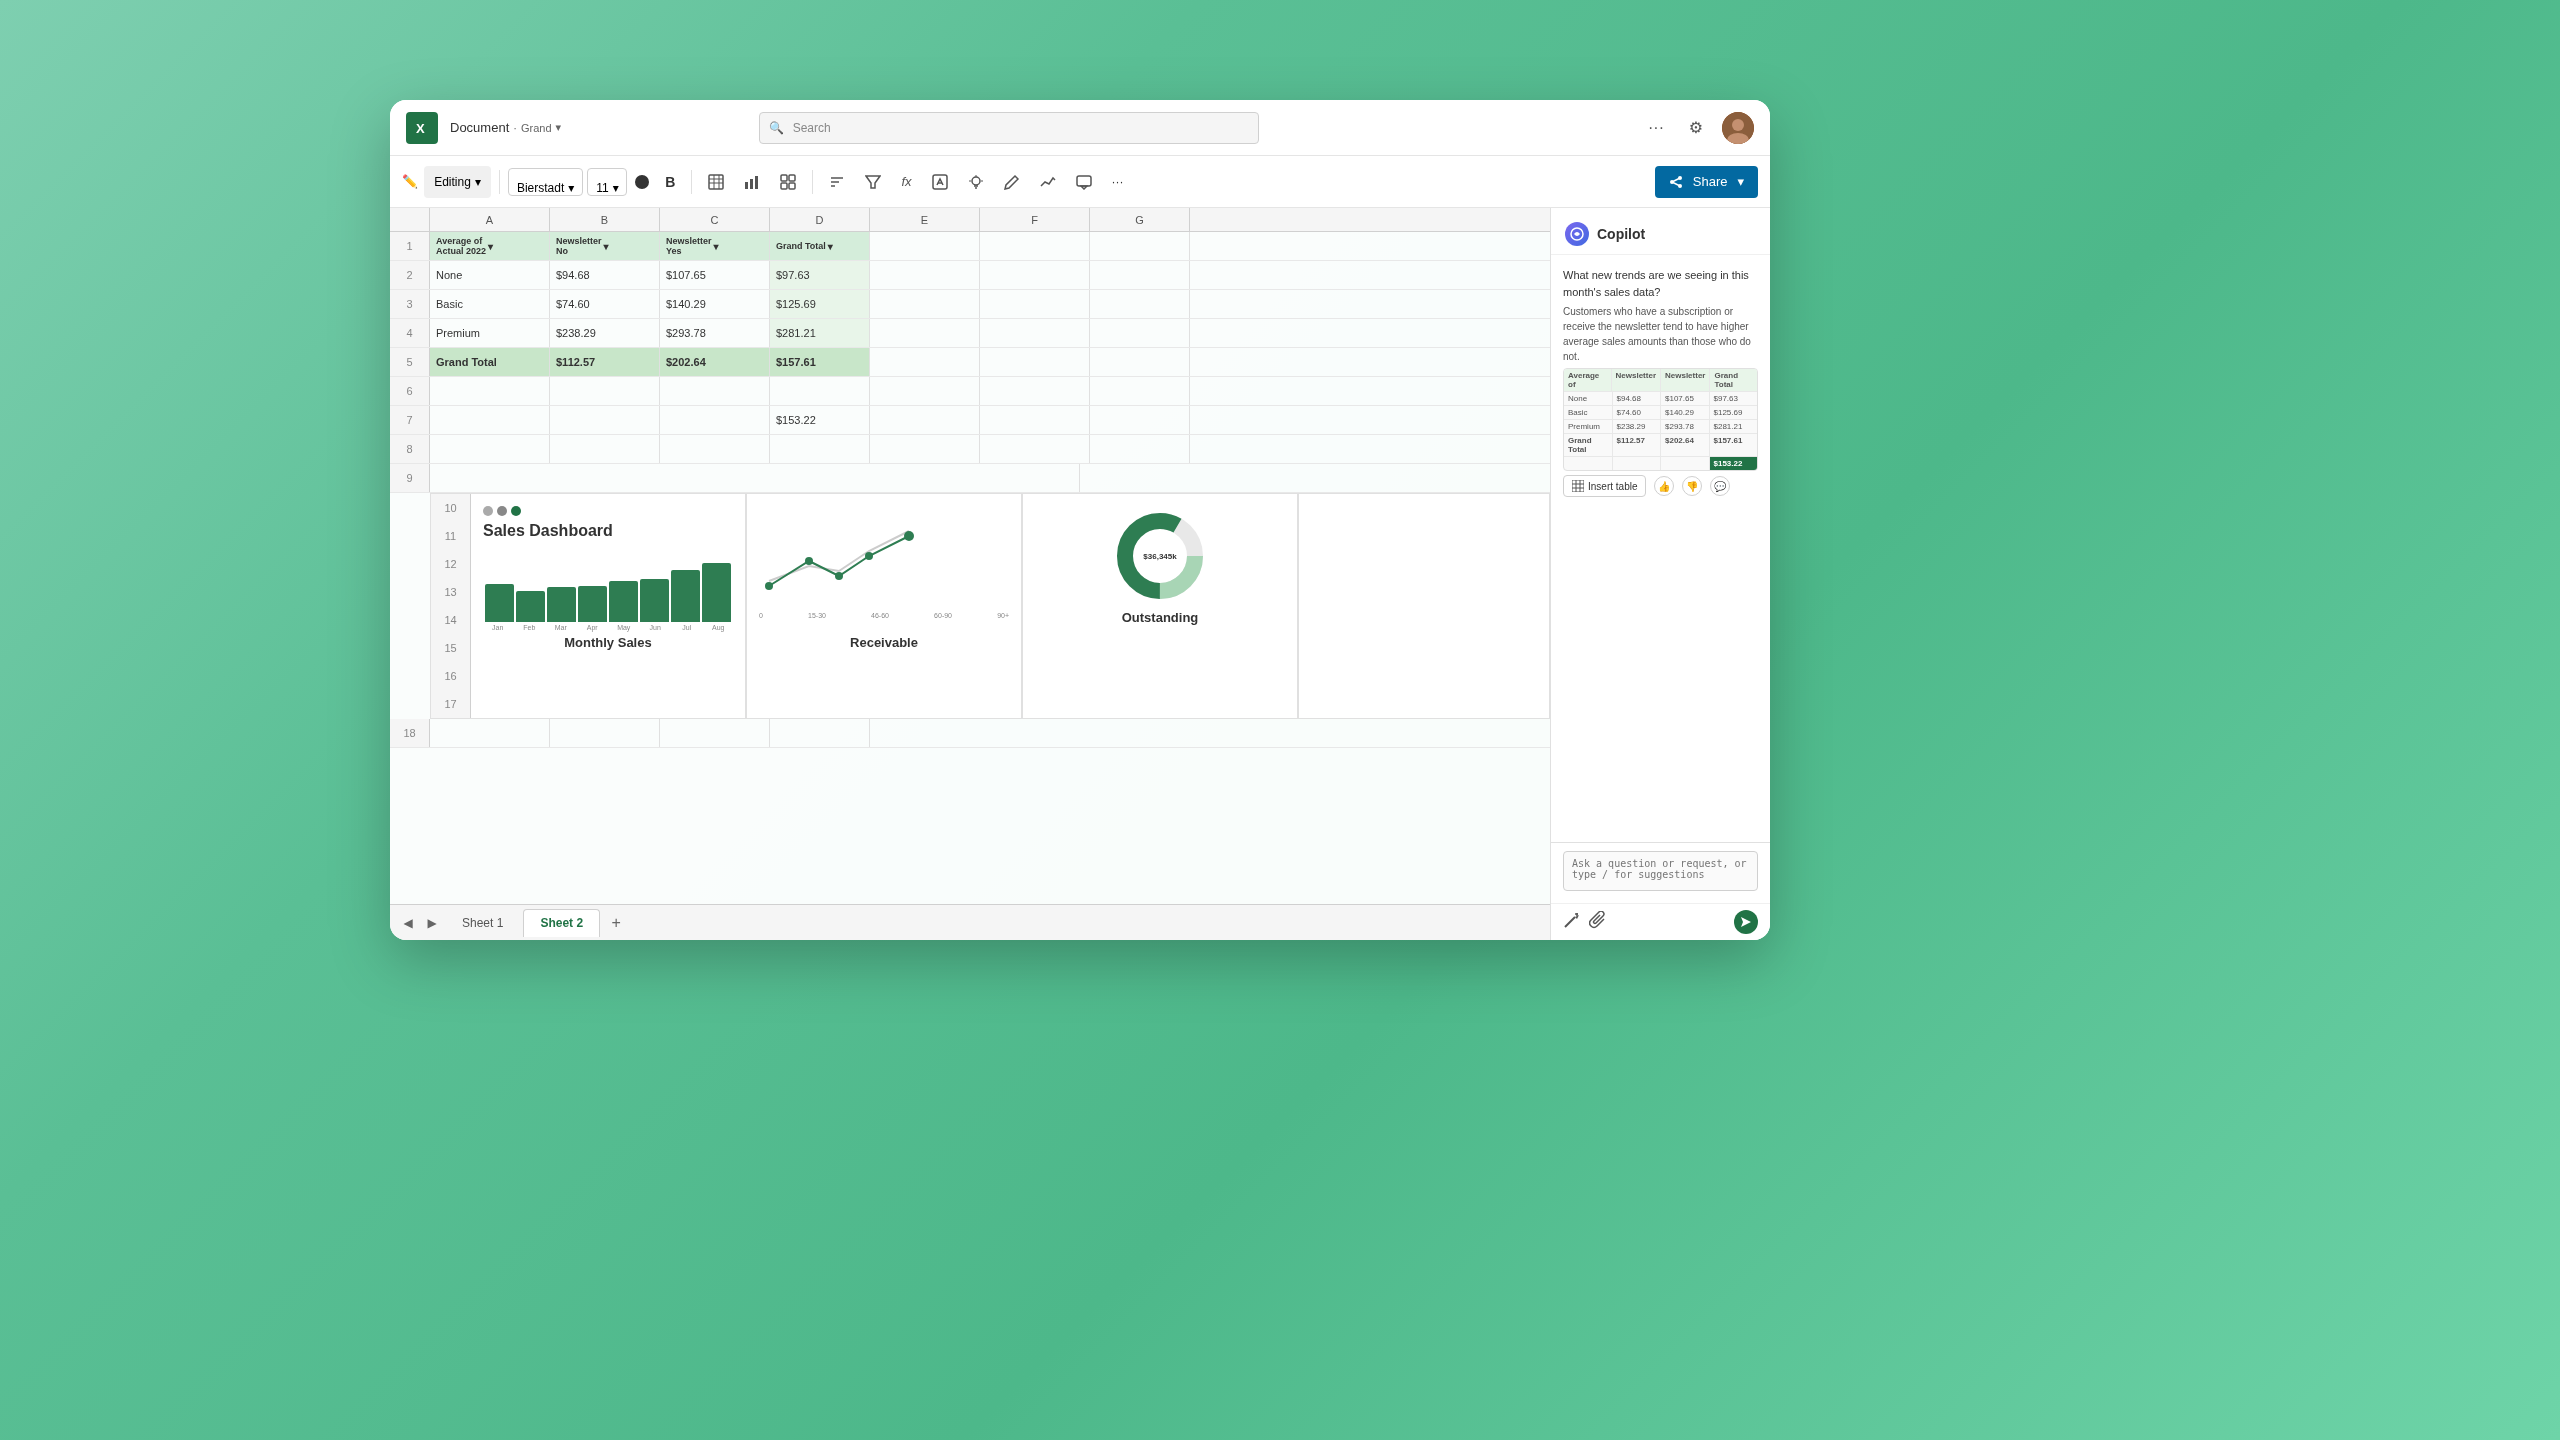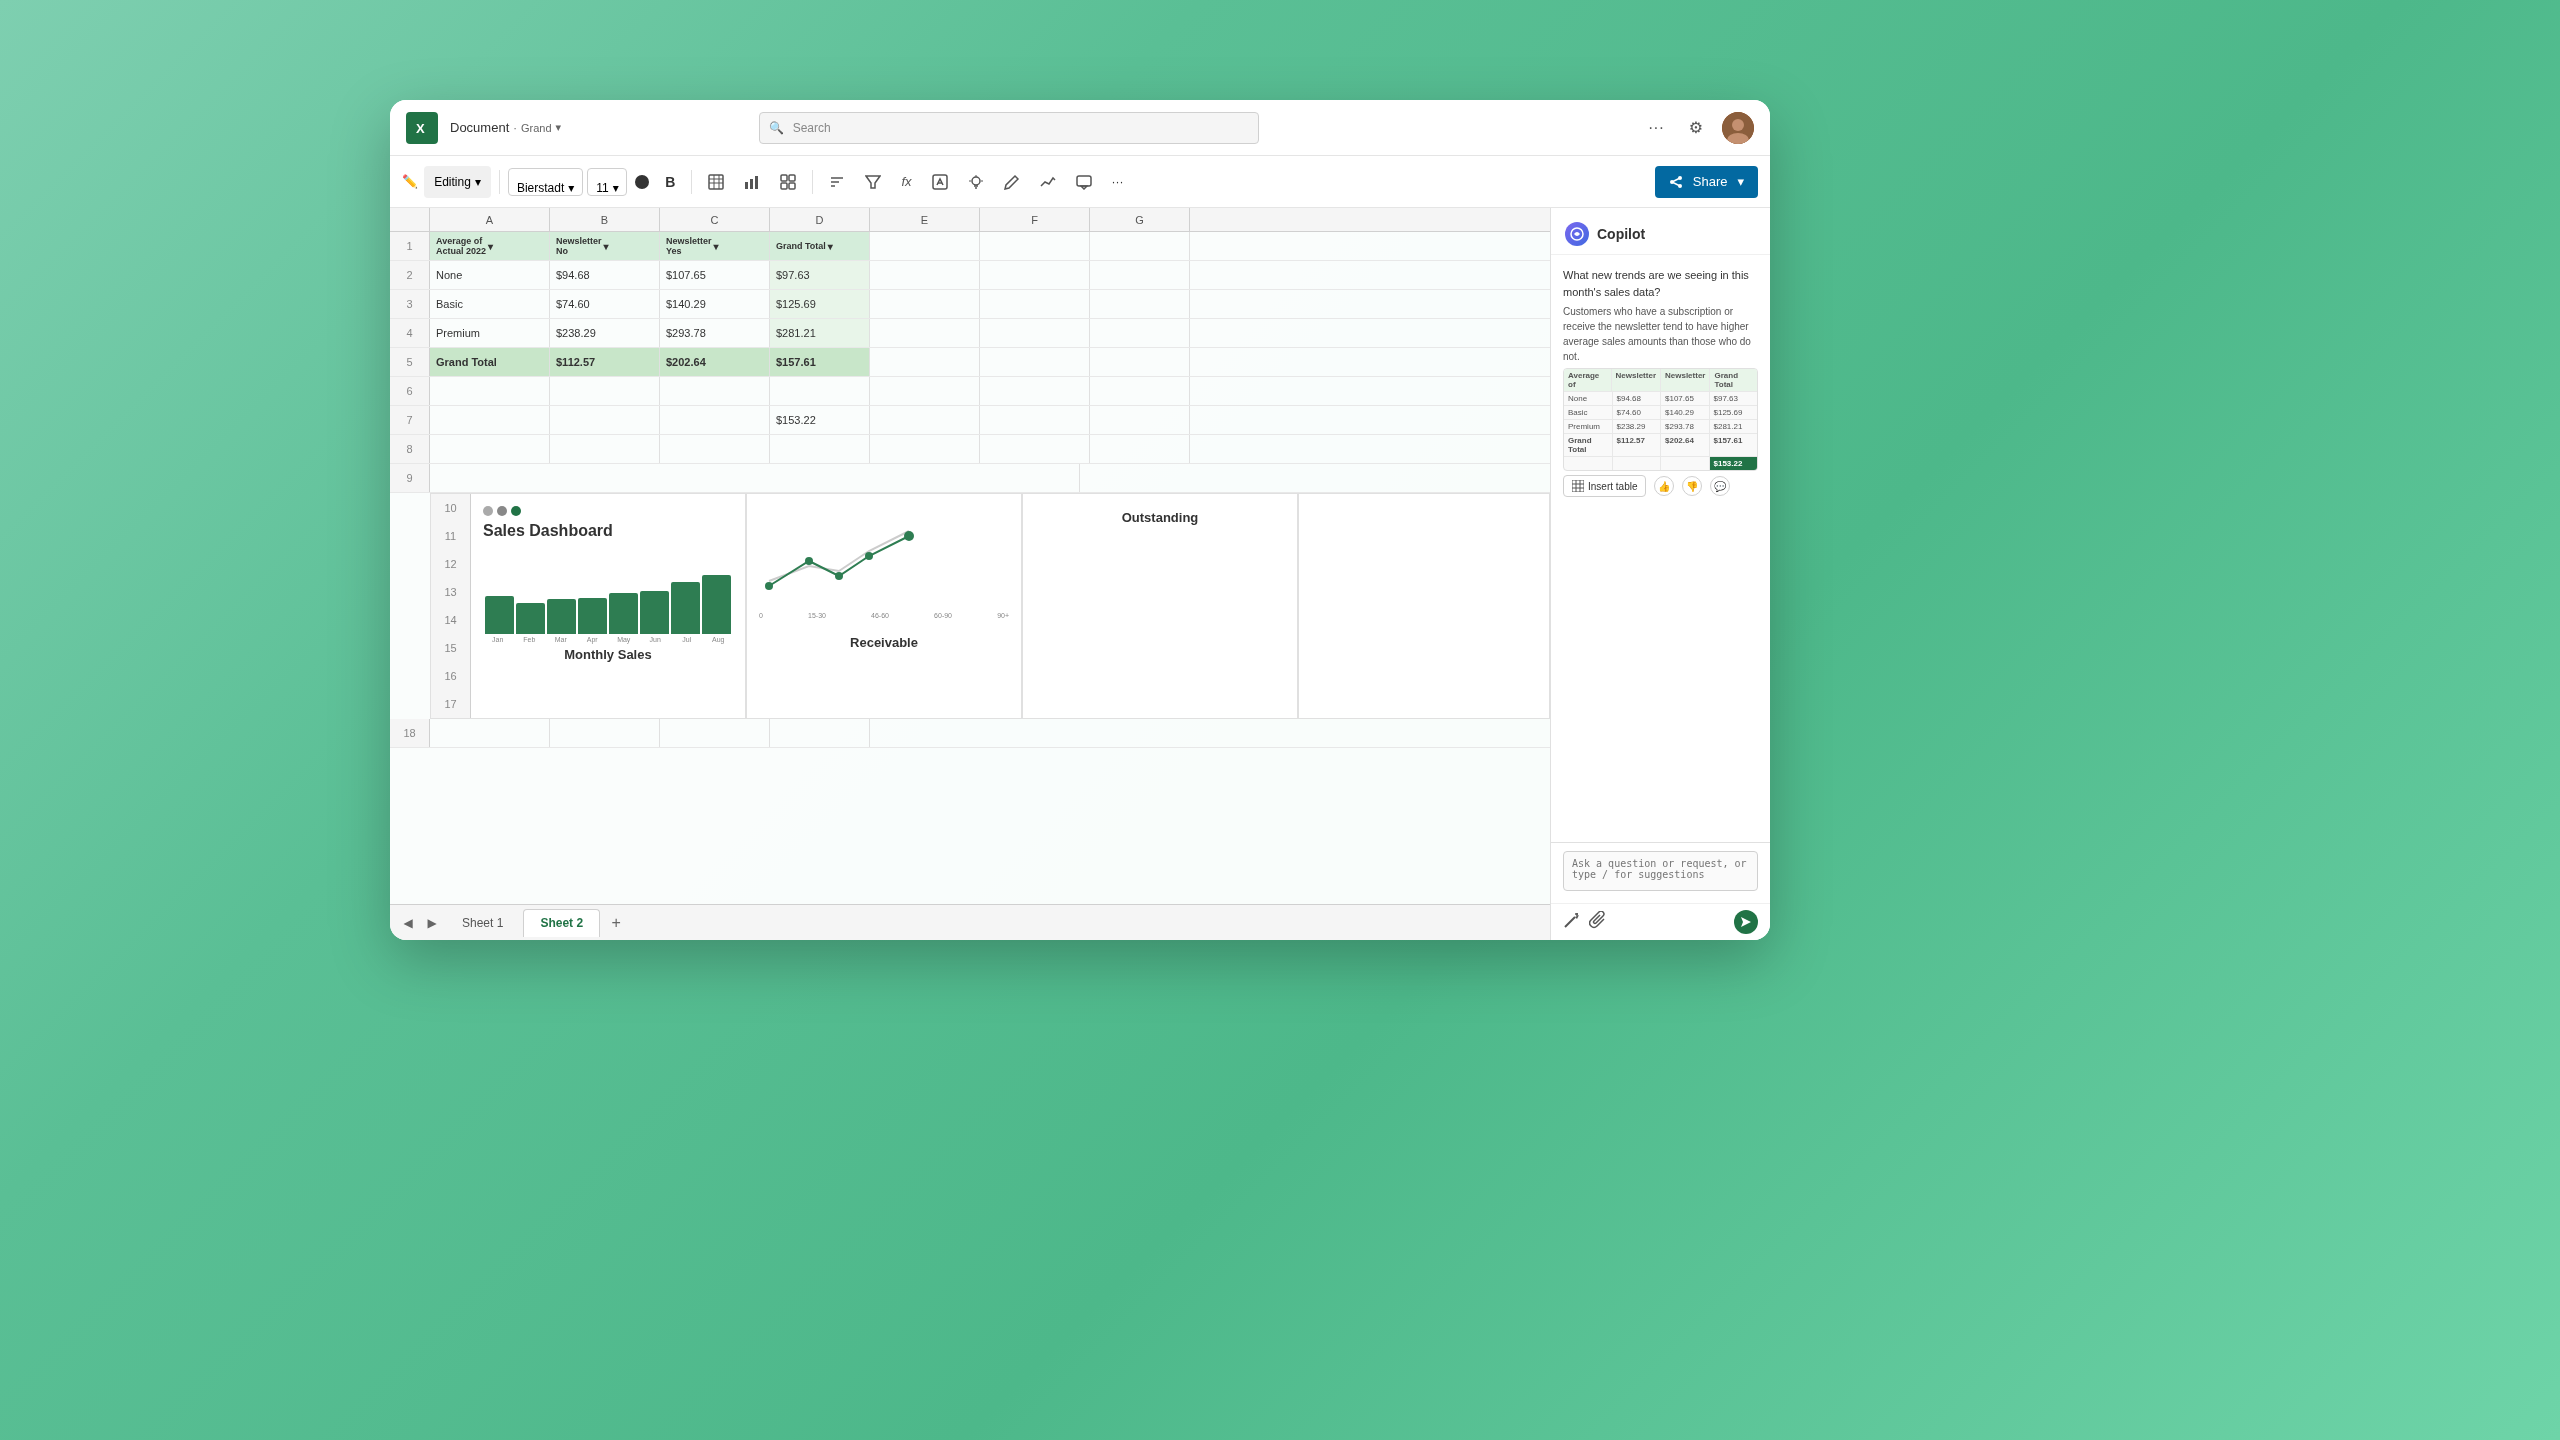--- a/index.html
+++ b/index.html
@@ -277,21 +277,21 @@
       font-size: 13px;
       font-weight: 600;
       color: #333;
       text-align: center;
       margin-bottom: 8px;
     }
     .sales-dashboard-title {
       font-size: 16px;
       font-weight: 700;
       color: #333;
-      margin-bottom: 24px;
+      margin-bottom: 12px;
     }
 
     
     .sheet-tabs {
       height: 36px;
       background: #f5f5f5;
       border-top: 1px solid #d0d0d0;
       display: flex;
       align-items: center;
       padding: 0 8px;
@@ -830,20 +830,29 @@
               <span>0</span>
               <span>15-30</span>
               <span>46-60</span>
               <span>60-90</span>
               <span>90+</span>
             </div>
             <div class="chart-title" style="margin-top:16px;">Receivable</div>
           </div>
 
           <div class="chart-card" style="width:190px;padding:12px;border-left:1px solid #e0e0e0;">
+            <div style="display:flex;justify-content:center;align-items:center;height:100px;">
+              <svg width="90" height="90" viewBox="0 0 90 90">
+
+                <circle cx="45" cy="45" r="35" fill="none" stroke="#e8e8e8" stroke-width="16"></circle>
+                <circle cx="45" cy="45" r="35" fill="none" stroke="#a8d5b5" stroke-width="16" stroke-dasharray="55 165" stroke-dashoffset="0"></circle>
+                <circle cx="45" cy="45" r="35" fill="none" stroke="#2e7d52" stroke-width="16" stroke-dasharray="128 92" stroke-dashoffset="-55"></circle>
+                <text x="45" y="48" text-anchor="middle" font-size="8" font-weight="bold" fill="#333">$36,345k</text>
+              </svg>
+            </div>
             <div class="chart-title" style="margin-top:4px;">Outstanding</div>
           </div>
 
           <div style="flex:1;border-left:1px solid #e0e0e0;"></div>
         </div>
 
         <div class="grid-row">
           <div class="row-num">18</div>
           <div class="cell col-a"></div>
           <div class="cell col-b"></div>

